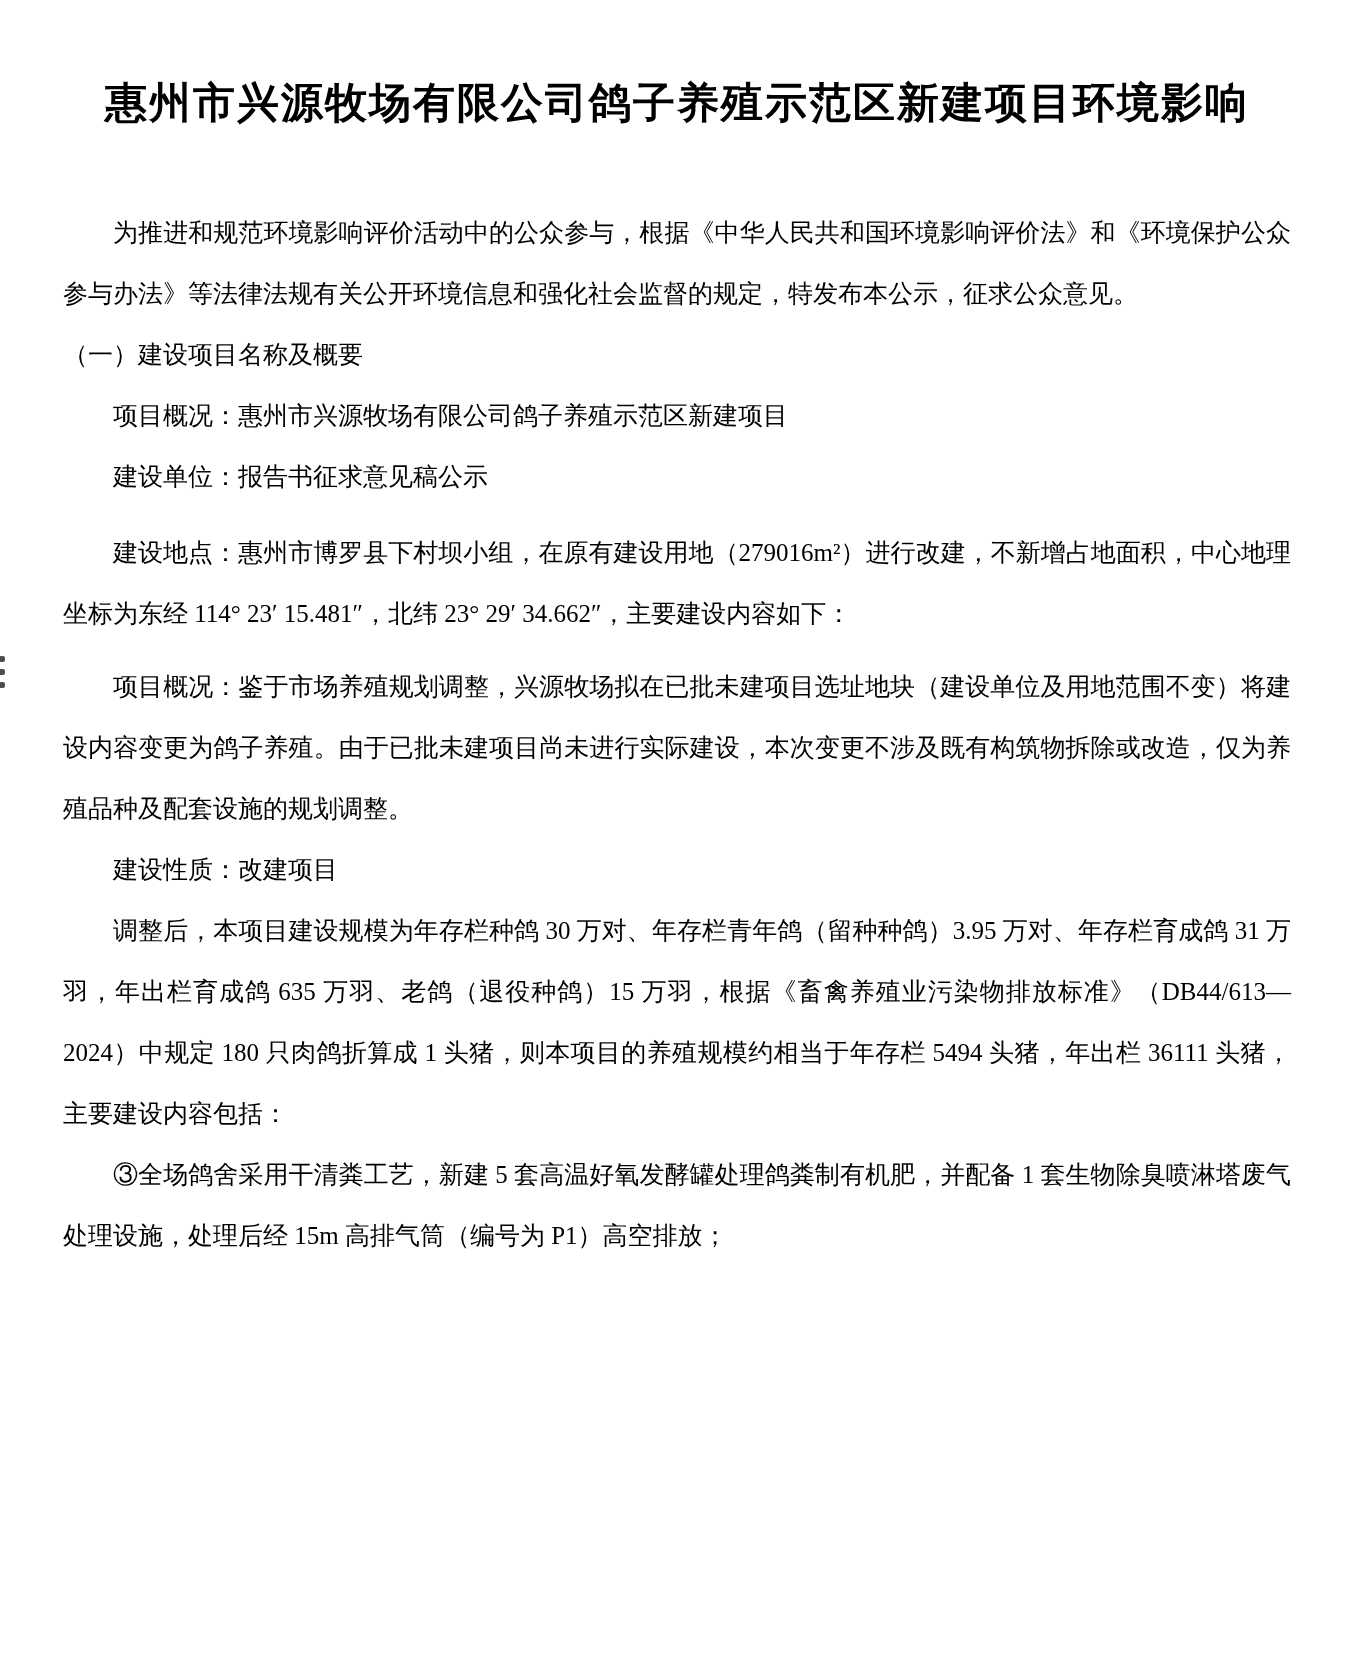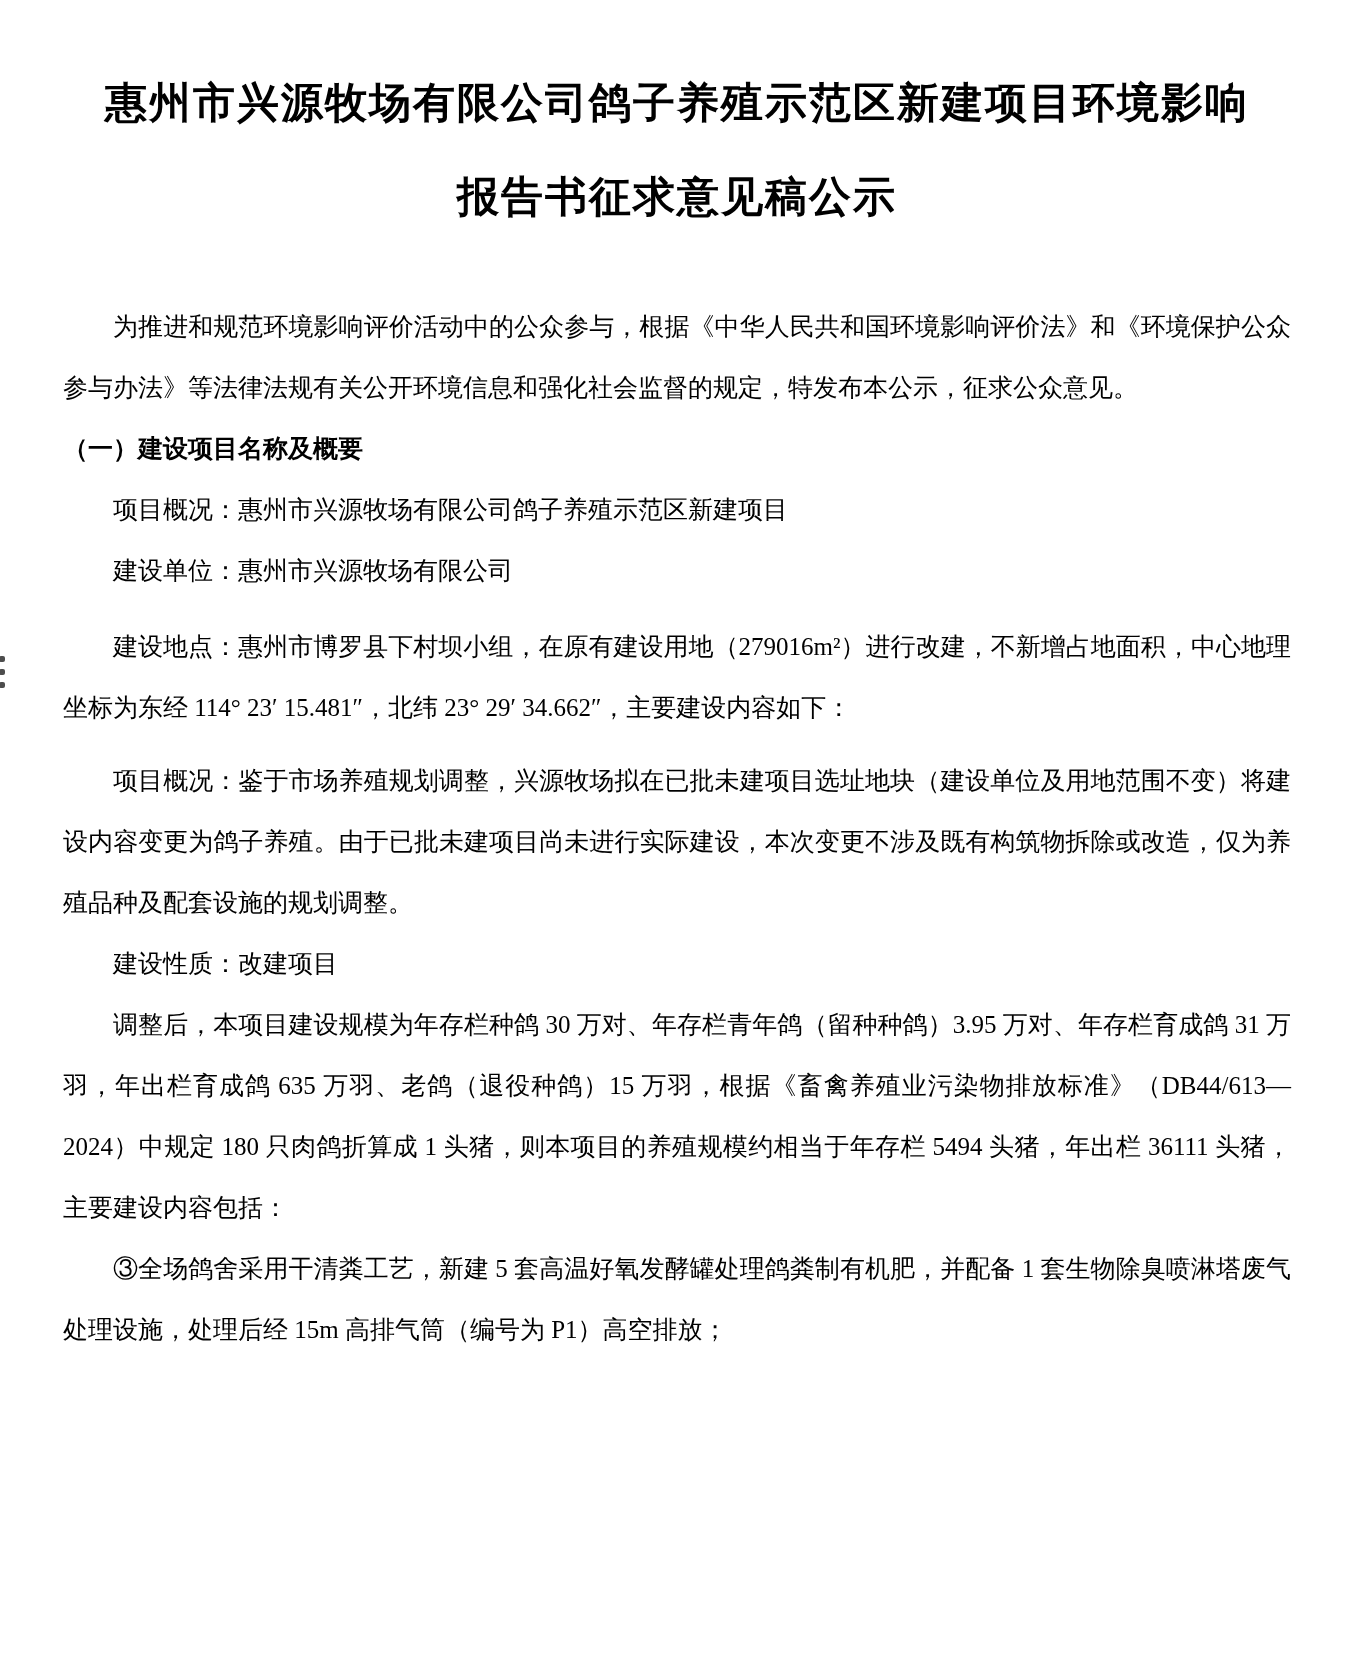--- a/index.html
+++ b/index.html
@@ -35,21 +35,21 @@
     margin: 0;
     font-size: 25px;
     line-height: 61px;
     text-align: justify;
     text-justify: inter-character;
     color: #000000;
   }
   .first-par { margin-top: 52px !important; }
   .indent { text-indent: 2em; }
   .heading {
-    font-weight: bold;
+    font-weight: normal;
     text-indent: 0;
   }
   .sp-before-lg { margin-top: 15px !important; }
   .sp-before-md { margin-top: 12px !important; }
   
   .edge-marker {
     position: absolute;
     left: -1px;
     top: 656px;
     width: 8px;
@@ -69,31 +69,30 @@
   <div class="edge-marker">
     <div class="dot" style="background: rgb(77, 77, 77);"></div>
     <div class="dot" style="background: rgb(77, 77, 77);"></div>
     <div class="dot" style="background: rgb(77, 77, 77);"></div>
   </div>
 
   <div class="content">
 
     <h1 class="doc-title">
       <span class="t-line">惠州市兴源牧场有限公司鸽子养殖示范区新建项目环境影响</span>
-      <span class="t-line">报告书征求意见稿公示</span>
     </h1>
 
     <div class="body-text">
       <p class="indent first-par">为推进和规范环境影响评价活动中的公众参与，根据《中华人民共和国环境影响评价法》和《环境保护公众参与办法》等法律法规有关公开环境信息和强化社会监督的规定，特发布本公示，征求公众意见。</p>
 
       <p class="heading">（一）建设项目名称及概要</p>
 
       <p class="indent">项目概况：惠州市兴源牧场有限公司鸽子养殖示范区新建项目</p>
 
-      <p class="indent">建设单位：惠州市兴源牧场有限公司</p>
+      <p class="indent">建设单位：报告书征求意见稿公示</p>
 
       <p class="indent sp-before-lg">建设地点：惠州市博罗县下村坝小组，在原有建设用地（279016m²）进行改建，不新增占地面积，中心地理坐标为东经 114° 23′ 15.481″，北纬 23° 29′ 34.662″，主要建设内容如下：</p>
 
       <p class="indent sp-before-md">项目概况：鉴于市场养殖规划调整，兴源牧场拟在已批未建项目选址地块（建设单位及用地范围不变）将建设内容变更为鸽子养殖。由于已批未建项目尚未进行实际建设，本次变更不涉及既有构筑物拆除或改造，仅为养殖品种及配套设施的规划调整。</p>
 
       <p class="indent">建设性质：改建项目</p>
 
       <p class="indent">调整后，本项目建设规模为年存栏种鸽 30 万对、年存栏青年鸽（留种种鸽）3.95 万对、年存栏育成鸽 31 万羽，年出栏育成鸽 635 万羽、老鸽（退役种鸽）15 万羽，根据《畜禽养殖业污染物排放标准》（DB44/613—2024）中规定 180 只肉鸽折算成 1 头猪，则本项目的养殖规模约相当于年存栏 5494 头猪，年出栏 36111 头猪，主要建设内容包括：</p>
 
 

